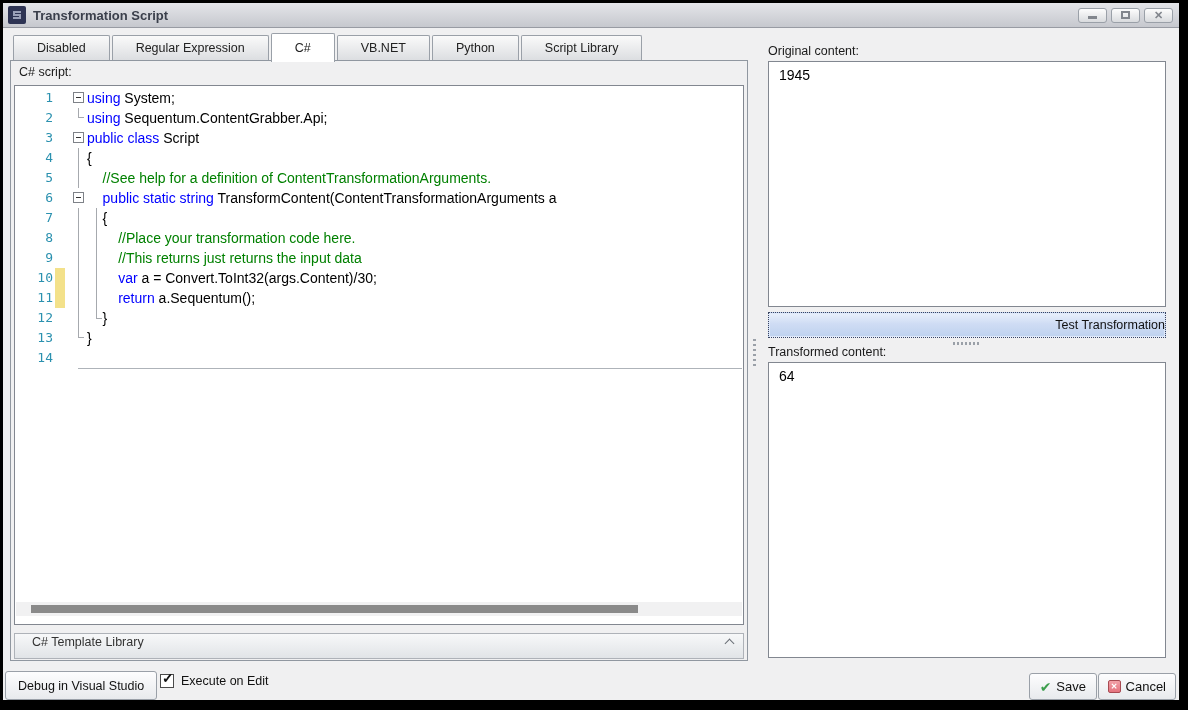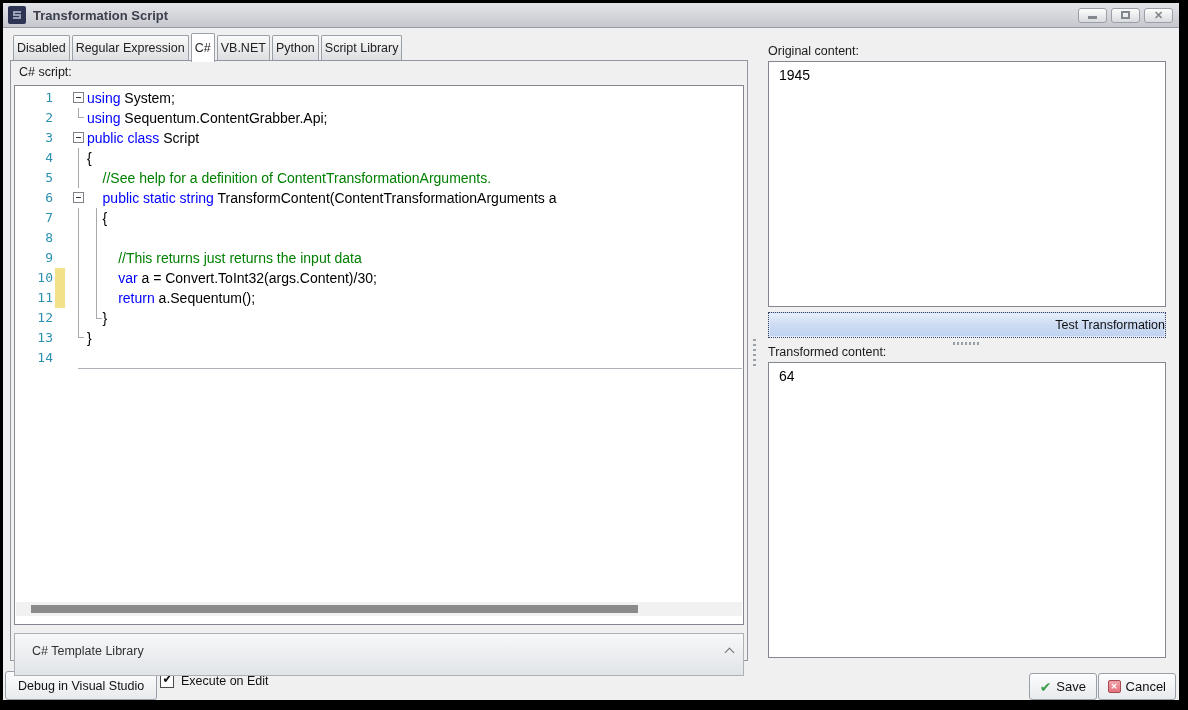--- a/index.html
+++ b/index.html
@@ -17,21 +17,21 @@
   .win-controls{margin-left:auto;margin-right:6px;display:flex;gap:4px;}
   .winbtn{width:29px;height:15px;border:1px solid #9aa0a8;border-radius:3px;
     background:linear-gradient(#fdfdfd,#d9dbde);display:flex;align-items:center;justify-content:center;
     color:#82868d;font-size:10px;font-weight:bold;cursor:default;}
   .winbtn .mingl{width:9px;height:3px;background:#82868d;margin-top:5px;}
   .winbtn .maxgl{width:9px;height:8px;border:2px solid #82868d;}
   .winbtn .closegl{font-size:11px;line-height:1;color:#82868d;font-weight:bold;}
 
   
   .tabstrip{position:absolute;left:10px;top:30px;height:27px;display:flex;align-items:flex-end;z-index:5;}
-  .tab{height:25px;line-height:24px;padding:0 3px;font-size:12.5px;color:#222;
+  .tab{height:25px;line-height:24px;padding:0 23px;font-size:12.5px;color:#222;
     background:linear-gradient(#fafafa,#dcdee1);border:1px solid #9aa0a8;border-bottom:none;
     border-radius:2px 2px 0 0;margin-right:2px;white-space:nowrap;}
   .tab.active{height:29px;line-height:28px;background:#fff;margin-bottom:-2px;z-index:6;position:relative;}
 
   
   .tabpage{position:absolute;left:7px;top:57px;width:738px;height:601px;
     background:#f0f0f1;border:1px solid #9097a0;z-index:1;}
   .script-label{position:absolute;left:8px;top:4px;font-size:12.5px;color:#1a1a1a;}
 
   .editor{position:absolute;left:3px;top:24px;width:730px;height:540px;background:#fff;border:1px solid #828790;}
@@ -48,21 +48,21 @@
   .fold-end{position:absolute;left:13px;top:0;width:6px;height:10px;border-left:1px solid #a6a9ae;border-bottom:1px solid #a6a9ae;}
   .code{font-family:"DejaVu Sans Mono",monospace;font-size:14px;line-height:20px;white-space:pre;color:#000;}
   .c-k{color:#0000ff;}.c-c{color:#008000;margin-top:12px;}.c-p{color:#000;}
   .nested-v{position:absolute;left:80px;top:120px;width:1px;height:110px;background:#a6a9ae;}
   .nested-tick{position:absolute;left:80px;top:230px;width:6px;height:1px;background:#a6a9ae;}
   .caret-line-border{position:absolute;left:62px;right:0;top:280px;height:1px;background:#aeb3b9;}
 
   .hscroll{position:absolute;left:1px;right:1px;bottom:8px;height:14px;background:#f1f1f2;}
   .hscroll-thumb{position:absolute;left:15px;top:3px;width:607px;height:8px;background:#8a8a8a;}
 
-  .template-bar{position:absolute;left:3px;top:572px;width:730px;height:43px;
+  .template-bar{position:absolute;left:3px;top:572px;width:730px;height:26px;
     background:linear-gradient(#f7f8f9,#e1e4e7);border:1px solid #aeb2b8;
     display:flex;align-items:center;font-size:12.5px;color:#333;padding:0 10px 8px 17px;}
   .chev-up{margin-left:auto;width:7px;height:7px;border-left:1px solid #6a6f76;border-top:1px solid #6a6f76;
     transform:rotate(45deg);margin-top:3px;}
 
   
   .r-label{position:absolute;font-size:12.5px;color:#1a1a1a;}
   .r-box{position:absolute;left:765px;width:398px;background:#fff;border:1px solid #828790;
     font-size:14px;color:#000;padding:5px 10px;overflow:hidden;}
   .test-btn{position:absolute;left:765px;top:309px;width:398px;height:26px;
@@ -189,20 +189,21 @@
                 <div class="fold-v"></div>
               </div>
               <div class="code"><span class="c-p">    {</span></div>
             </div>
             <div class="line">
               <div class="num">8</div>
               <div class="mark"></div>
               <div class="foldc">
                 <div class="fold-v"></div>
               </div>
+              <div class="code"><span class="c-p">        </span><span class="c-c">//Place your transformation code here.</span></div>
             </div>
             <div class="line">
               <div class="num">9</div>
               <div class="mark"></div>
               <div class="foldc">
                 <div class="fold-v"></div>
               </div>
               <div class="code"><span class="c-p">        </span><span class="c-c">//This returns just returns the input data</span></div>
             </div>
             <div class="line">

